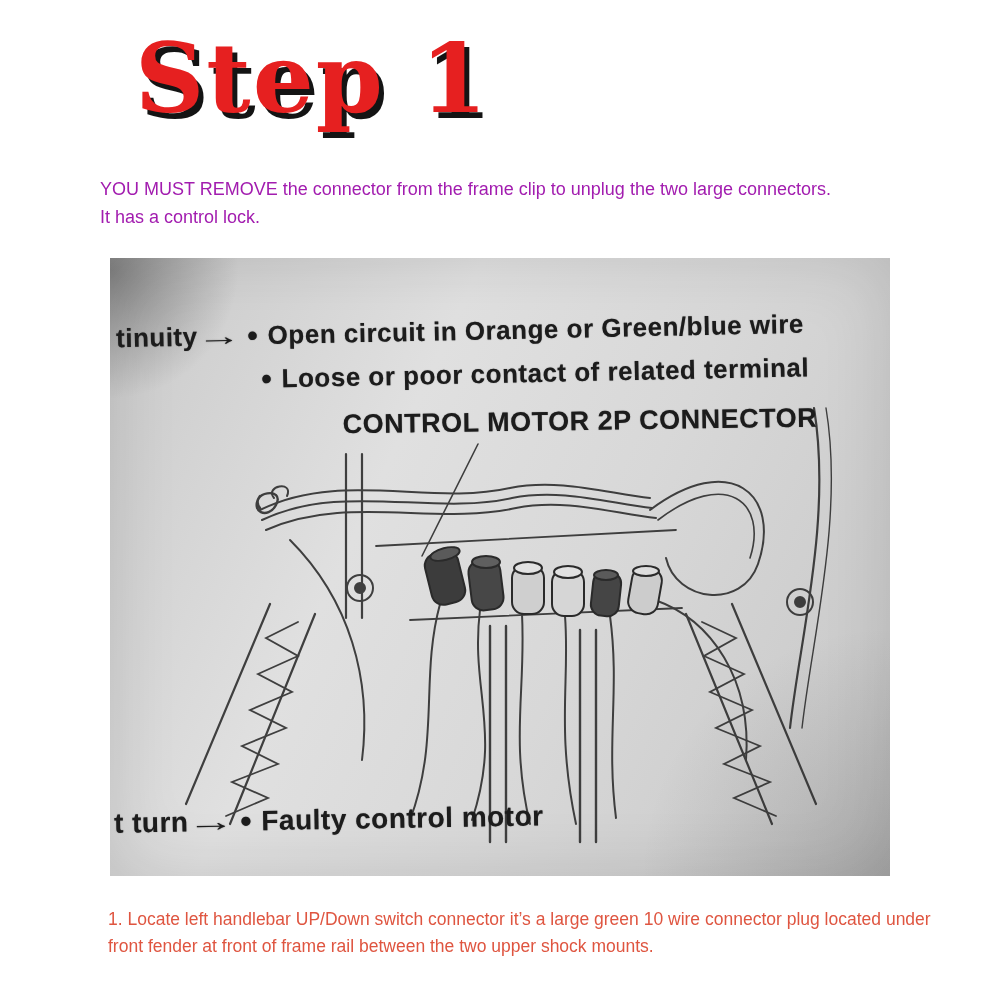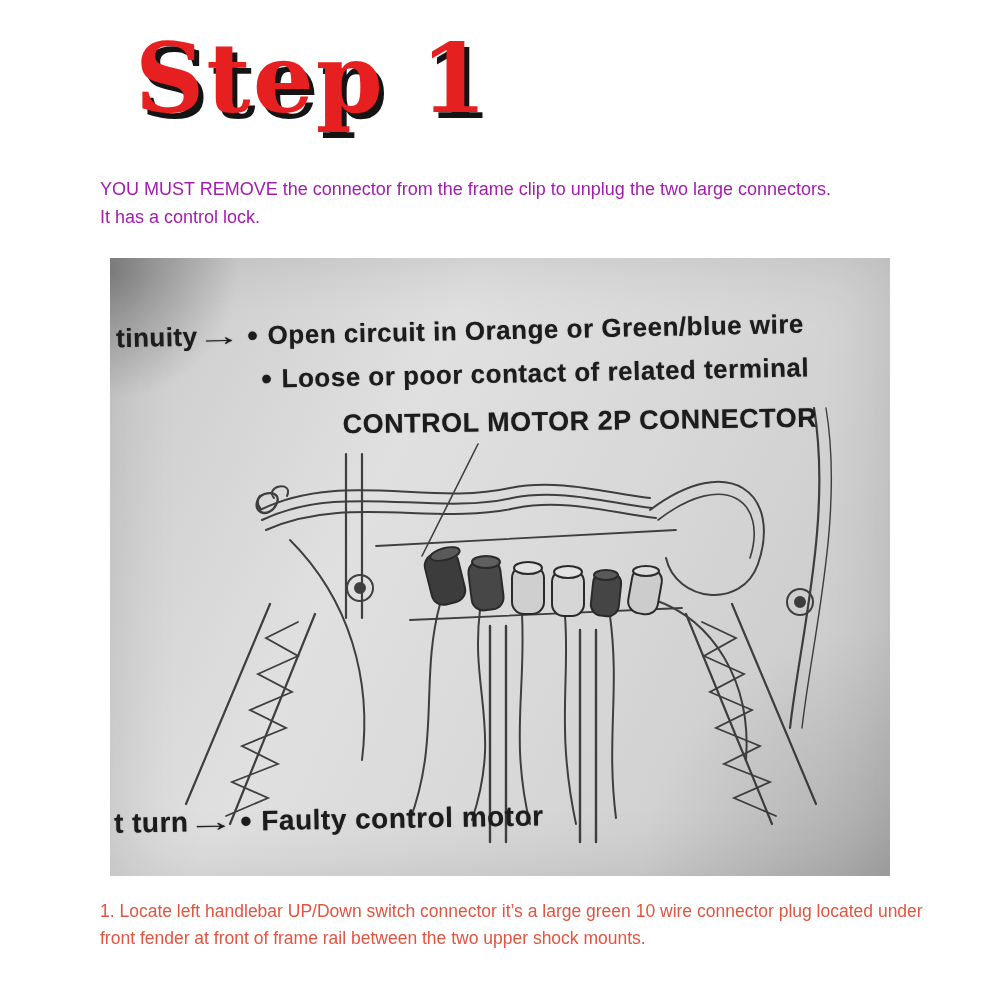--- a/index.html
+++ b/index.html
@@ -63,21 +63,21 @@
   }
   .bullet-glyph{
     display:inline-block;
     margin-right:10px;
     transform:scale(1.15);
   }
   .footer{
     position:absolute;
     left:100px;top:898px;
     width:836px;
-    margin:0;
+    margin:8px;
     font-size:17.5px;
     line-height:1.55;
     color:#df5540;
   }
 </style>
 </head>
 <body>
 
 <div>
 

